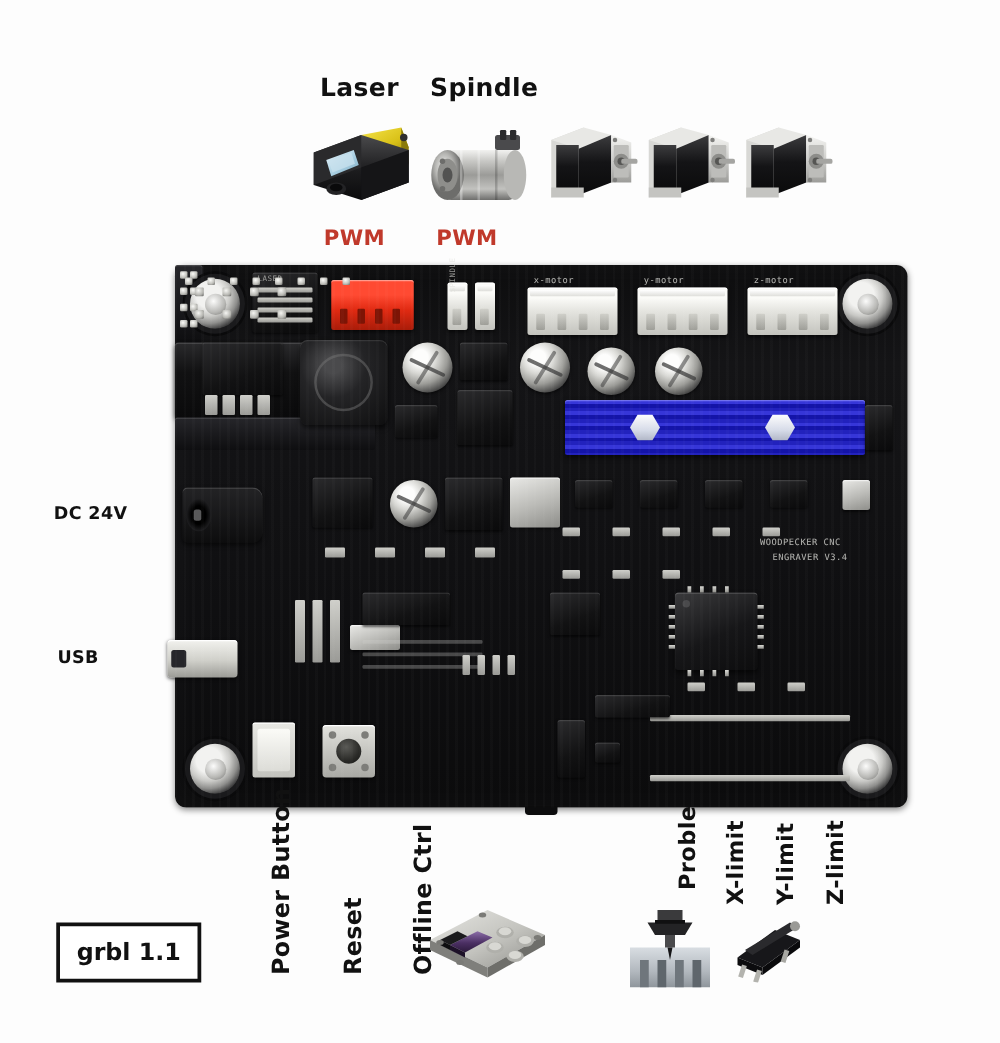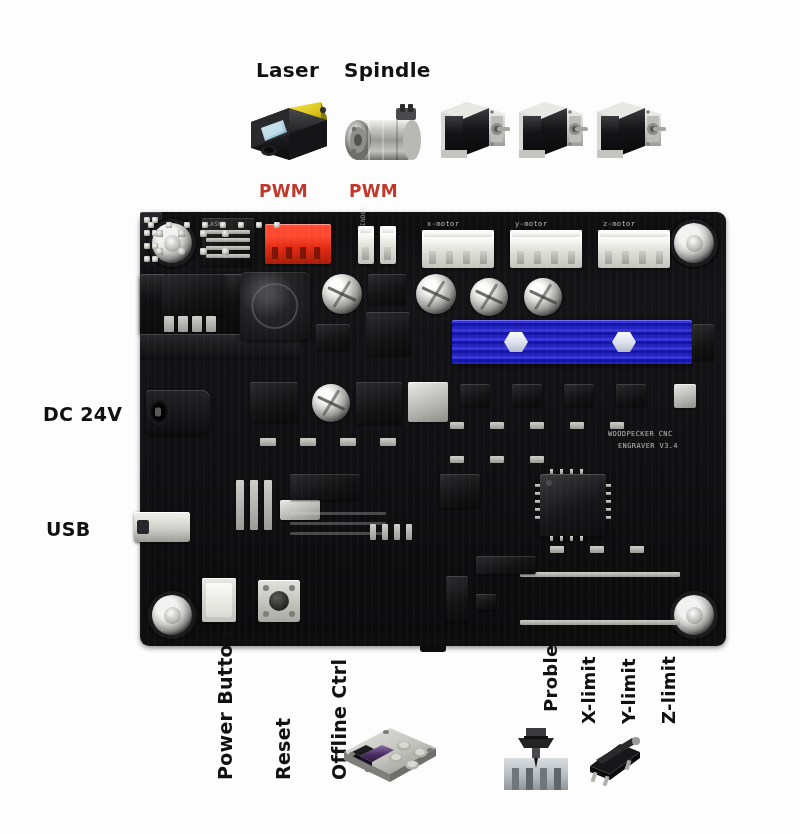--- a/index.html
+++ b/index.html
@@ -6,21 +6,21 @@
   html,body{margin:0;padding:0;background:#ffffff;}
   body{
     width:800px;height:834px;position:relative;overflow:hidden;
     font-family:"DejaVu Sans","Liberation Sans",sans-serif;
     background:#fdfdfd;
   }
   .canvas{position:absolute;left:0;top:0;width:800px;height:834px;}
   .lbl{position:absolute;font-weight:bold;color:#111;letter-spacing:.3px;white-space:nowrap;}
   .lbl-top{font-size:20px;}
   .lbl-pwm{font-size:17px;color:#c0392b;font-weight:bold;}
-  .lbl-side{font-size:19px;}
+  .lbl-side{font-size:14px;}
   .rot{transform-origin:0 0;transform:rotate(-90deg);}
   .rot-wrap{position:absolute;}
 
   
   .pcb{
     position:absolute;left:140px;top:212px;width:586px;height:434px;
     background:
       linear-gradient(180deg,#0d0d0e 0%,#141416 18%,#101012 55%,#0b0b0c 100%);
     border-radius:9px;
     box-shadow:0 2px 5px rgba(0,0,0,.45), inset 0 0 30px rgba(255,255,255,.035);
@@ -609,14 +609,17 @@
 
       <polygon points="10,24 46,2 52,6 16,28" fill="#2a2a2d"></polygon>
       <circle cx="50" cy="5" r="4" fill="#9a9a96"></circle>
 
       <rect x="6" y="36" width="4" height="10" fill="#b3b3ae" transform="rotate(18 8 41)"></rect>
       <rect x="18" y="40" width="4" height="10" fill="#b3b3ae" transform="rotate(18 20 45)"></rect>
       <rect x="40" y="24" width="4" height="10" fill="#a8a8a3" transform="rotate(18 42 29)"></rect>
     </svg>
   </div>
 
+  <div class="grblbox" style="left:45px;top:738px;width:110px;height:42px;">
+    <span>grbl 1.1</span>
+  </div>
 
 </div>
 
 </body></html>

